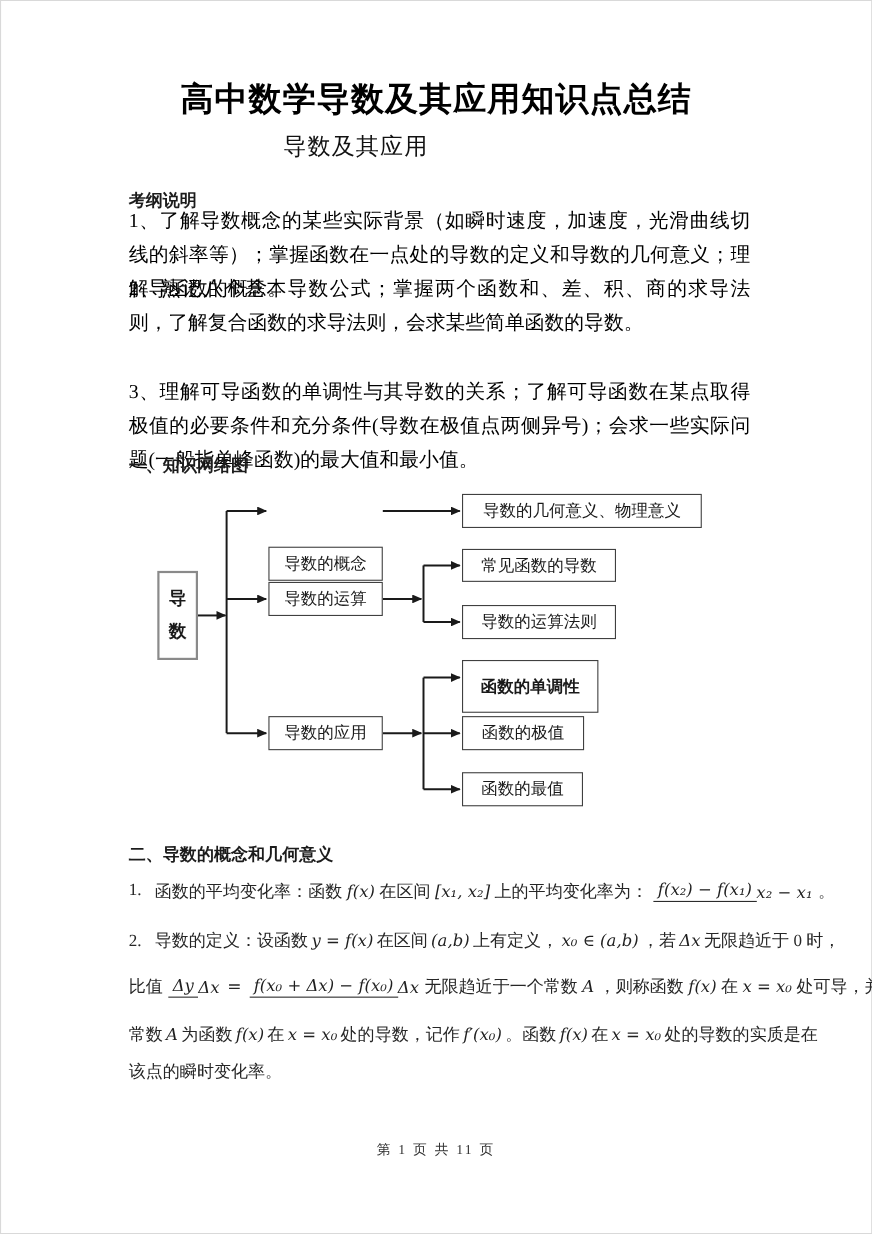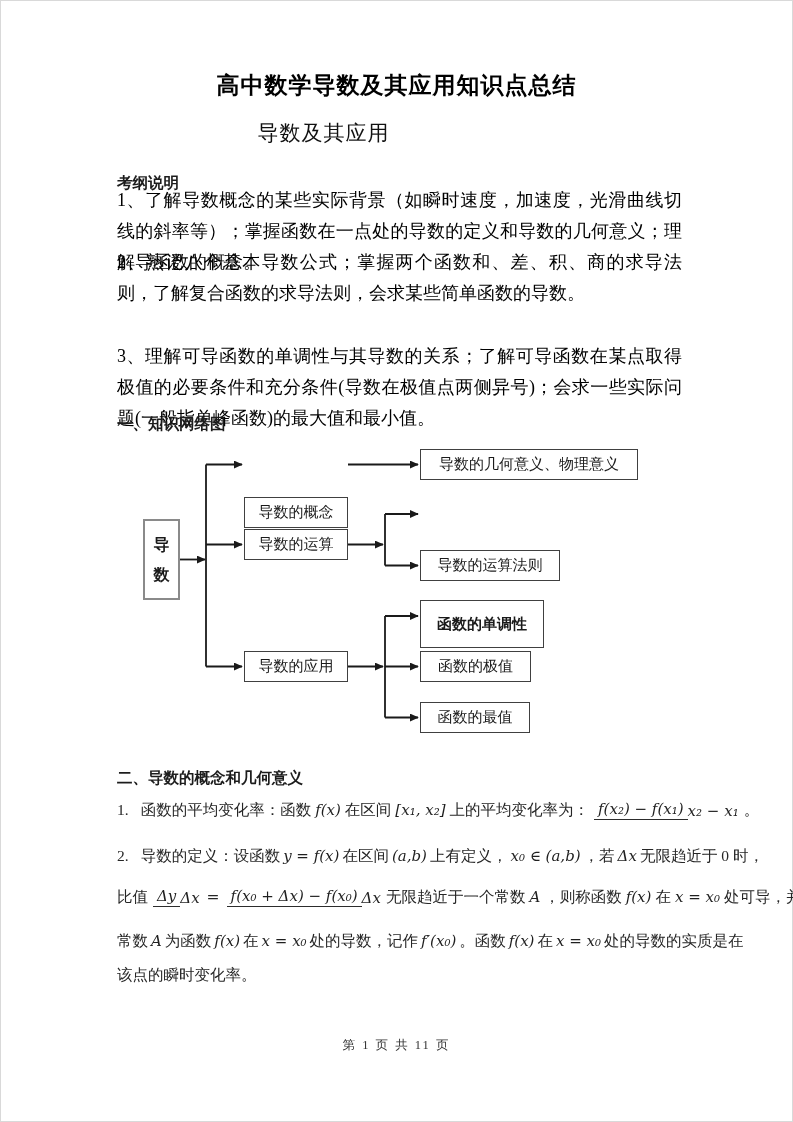--- a/index.html
+++ b/index.html
@@ -5,21 +5,21 @@
   html,body{margin:0;padding:0;}
   body{
     width:793px;height:1122px;position:relative;background:#ffffff;
     font-family:"Liberation Serif","DejaVu Serif",serif;color:#212121;
     box-shadow:inset 0 0 0 1px #d9d9d9;overflow:hidden;
   }
   .abs{position:absolute;}
   .title{
     top:70px;left:0;width:793px;text-align:center;
     font-family:"Liberation Sans","DejaVu Sans",sans-serif;
-    font-weight:700;font-size:23px;letter-spacing:1px;color:#000;
+    font-weight:700;font-size:30px;letter-spacing:1px;color:#000;
   }
   .subtitle{
     top:119px;left:0;width:647px;text-align:center;
     font-size:21px;color:#111;letter-spacing:1px;
   }
   .h-bold{
     font-size:15.5px;font-weight:700;color:#1c1c1c;left:117px;line-height:31px;
   }
   .para{
     left:117px;width:565px;font-size:18px;line-height:31px;
@@ -105,20 +105,21 @@
   </svg>
 
   <div class="dbox root" style="left:143px;top:79px;width:37px;height:81px;">
     <span>导</span>
     <span>数</span>
   </div>
   <div class="dbox" style="left:244px;top:9px;width:104px;height:31px;margin-top:48px;">导数的概念</div>
   <div class="dbox" style="left:244px;top:89px;width:104px;height:31px;">导数的运算</div>
   <div class="dbox" style="left:244px;top:211px;width:104px;height:31px;">导数的应用</div>
   <div class="dbox" style="left:420px;top:9px;width:218px;height:31px;">导数的几何意义、物理意义</div>
+  <div class="dbox" style="left:420px;top:59px;width:140px;height:30px;">常见函数的导数</div>
   <div class="dbox" style="left:420px;top:110px;width:140px;height:31px;">导数的运算法则</div>
   <div class="dbox" style="left:420px;top:160px;width:124px;height:48px;font-weight:bold;">函数的单调性</div>
   <div class="dbox" style="left:420px;top:211px;width:111px;height:31px;">函数的极值</div>
   <div class="dbox" style="left:420px;top:262px;width:110px;height:31px;">函数的最值</div>
 </div>
 
 <div class="abs h-bold" style="top:762px;">二、导数的概念和几何意义</div>
 
 <div class="abs mrow" style="top:785px;height:50px;">
   <span class="no">1.</span>

